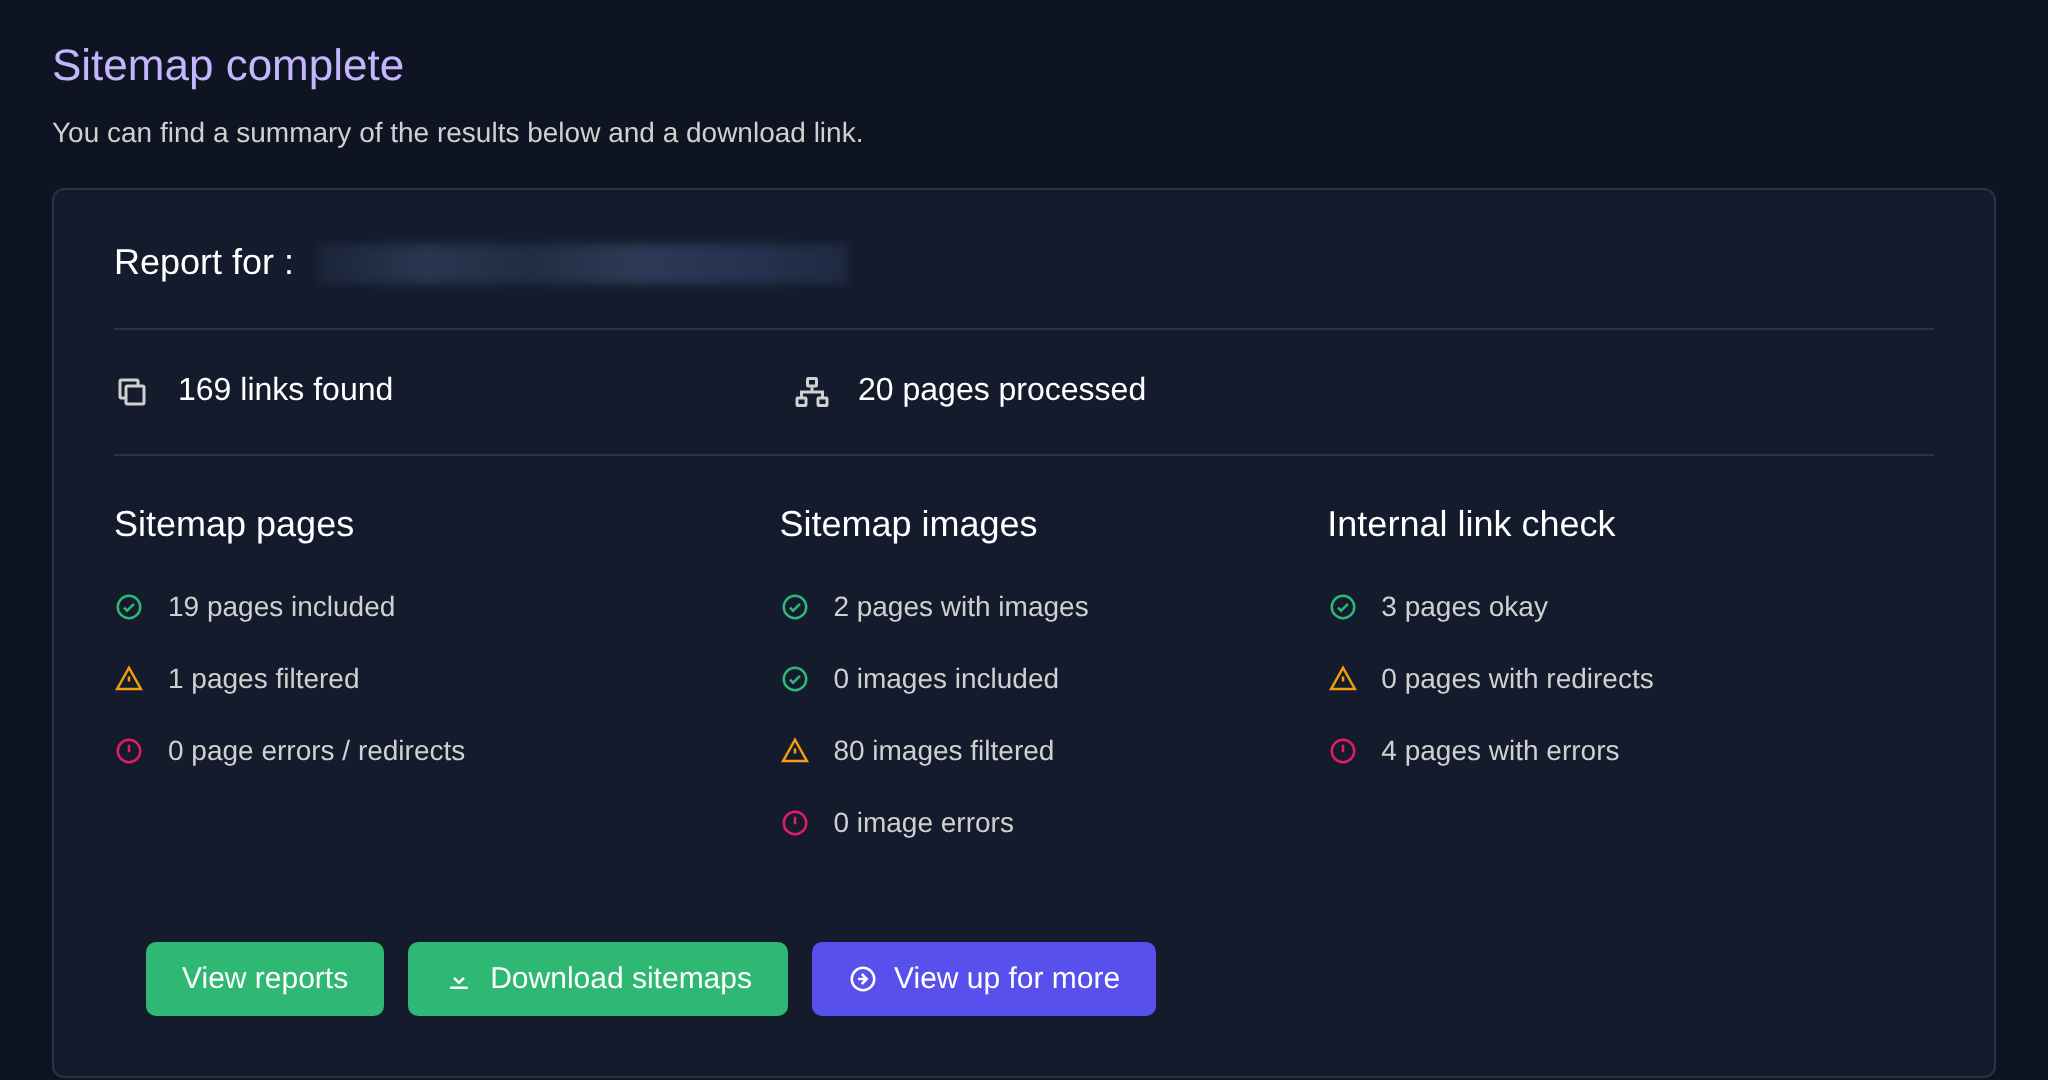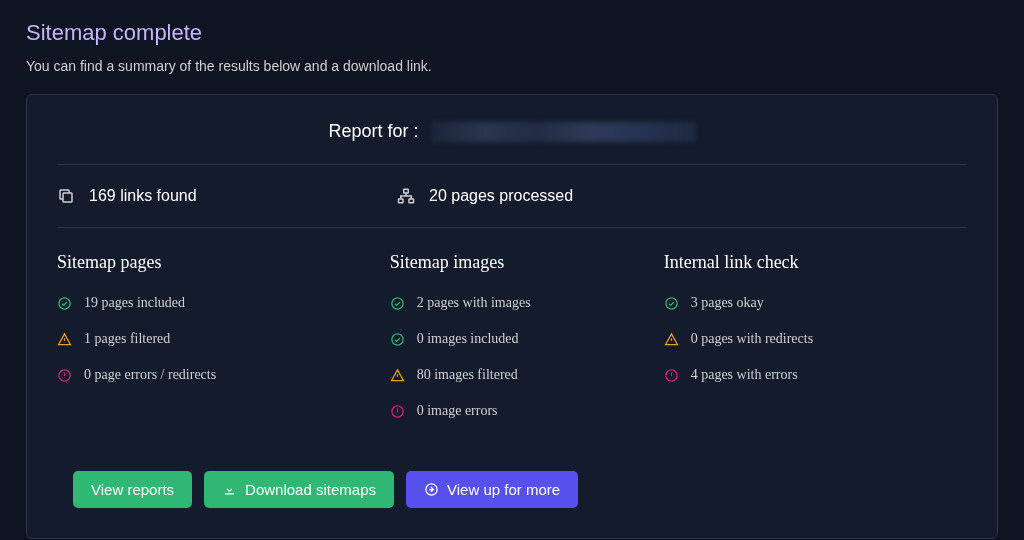--- a/index.html
+++ b/index.html
@@ -30,21 +30,20 @@
     }
     .report-header {
       font-size: 18px;
       font-weight: 400;
       color: #fff;
       padding-bottom: 22px;
       border-bottom: 1px solid #2a3348;
       display: flex;
       align-items: center;
       gap: 8px;
-      justify-content: center;
     }
     .redacted {
       display: inline-block;
       width: 265px;
       height: 20px;
       background: linear-gradient(90deg, #1b2539 0%, #2a3650 20%, #222d44 40%, #2e3a56 60%, #263350 80%, #1f2942 100%);
       filter: blur(2.5px);
       margin-left: 4px;
     }
     .stats-row {
@@ -59,21 +58,20 @@
       gap: 14px;
       width: 340px;
     }
     .stat-icon { width: 18px; height: 18px; flex-shrink: 0; }
     .stat-text { font-size: 16px; color: #fff; }
     .columns {
       display: flex;
       gap: 0;
       padding-top: 24px;
       padding-bottom: 32px;
-      font-family: Liberation Serif, serif;
     }
     .col { width: 310px; }
     .col:first-child { width: 340px; }
     .col:nth-child(2) { width: 280px; }
     .col-title {
       font-size: 18px;
       font-weight: 400;
       color: #fff;
       margin-bottom: 22px;
     }

